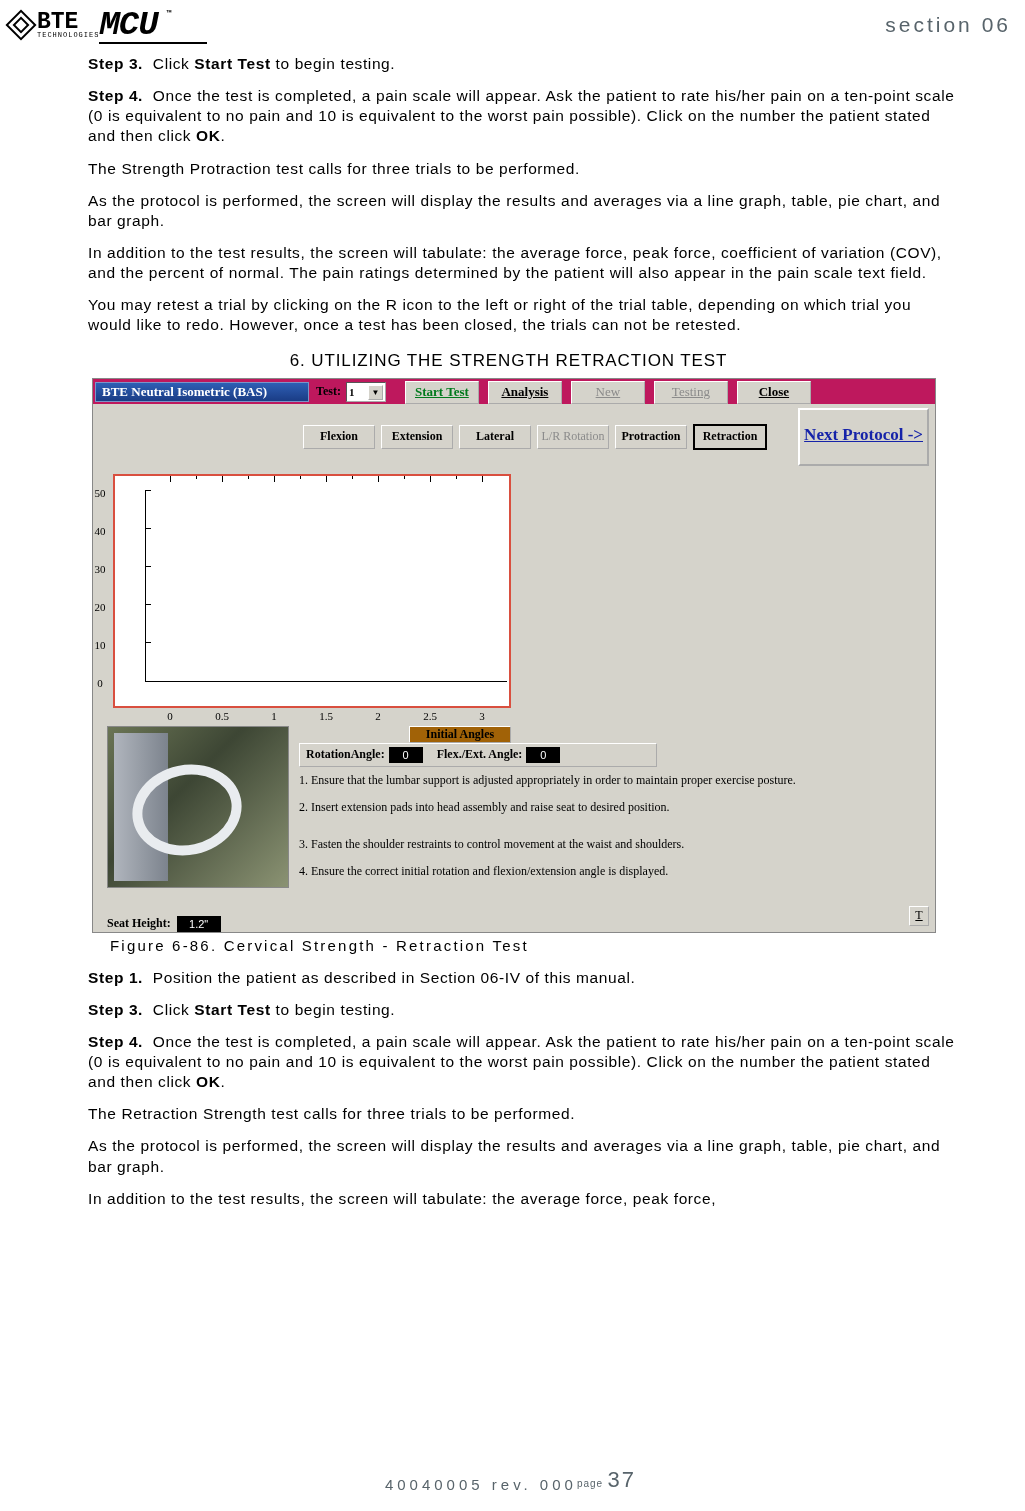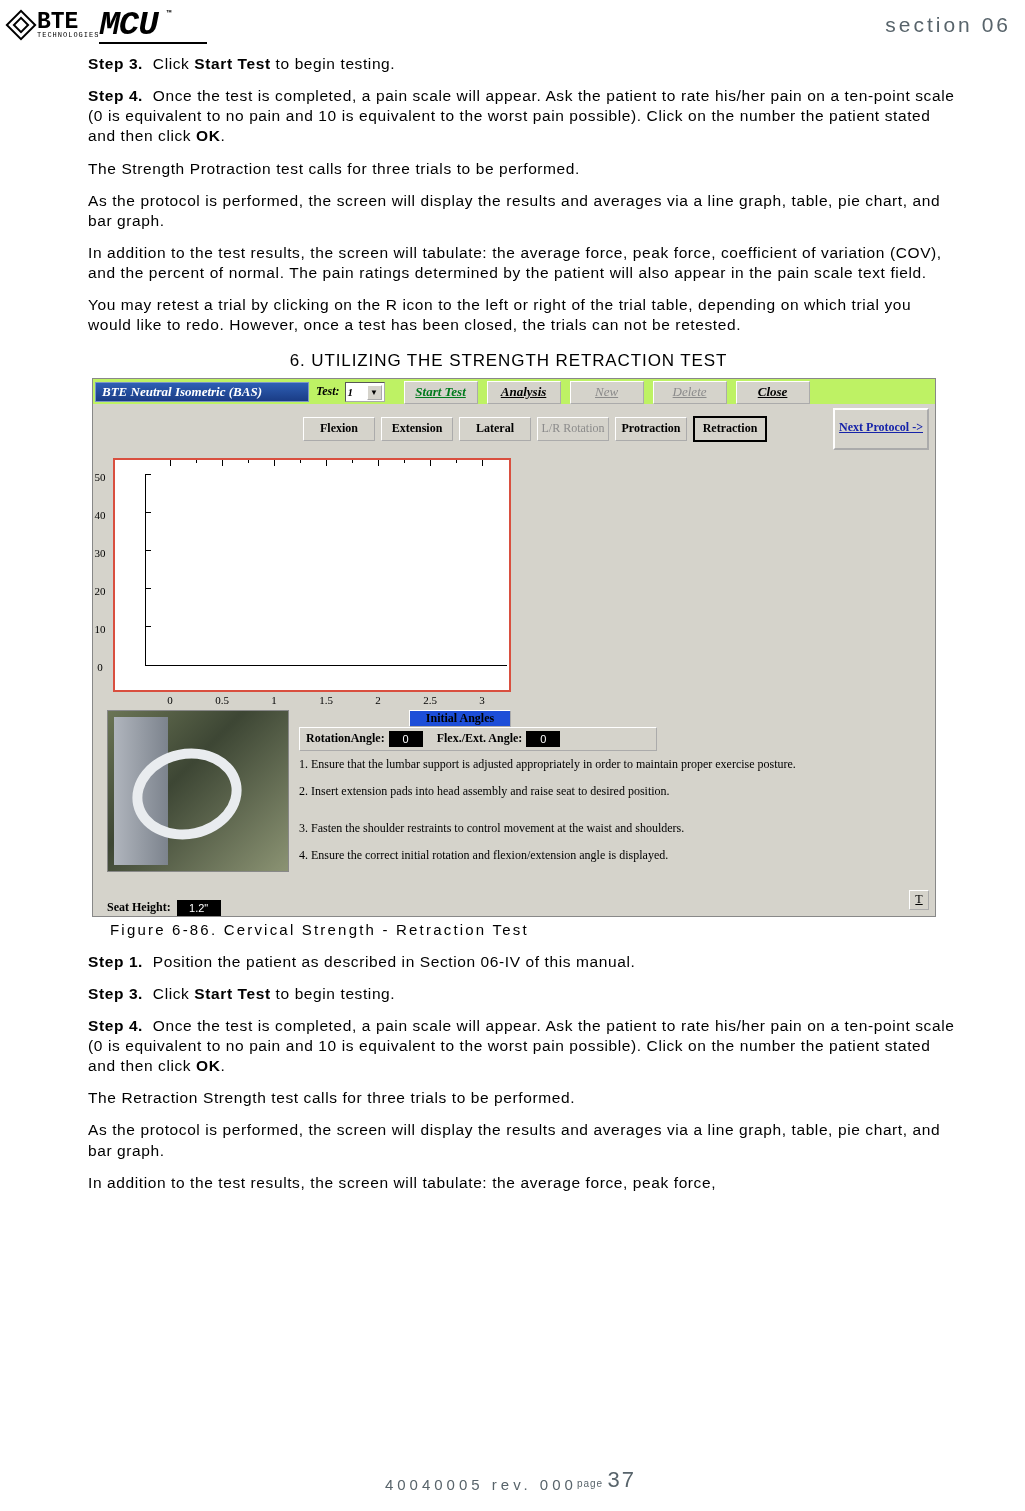--- a/index.html
+++ b/index.html
@@ -15,47 +15,47 @@
   .mcu-logo{font-weight:800;font-style:italic;font-size:34px;letter-spacing:-1px;position:relative;padding-right:6px;}
   .mcu-logo .tm{font-size:8px;font-style:normal;position:absolute;top:3px;right:-7px;}
   .mcu-line{height:2px;background:#000;width:108px;margin-top:-2px;}
   .section-tag{font-size:21px;letter-spacing:3px;color:#58646b;}
   .content{padding:10px 70px 0 88px;font-size:15.5px;letter-spacing:0.6px;line-height:1.3;}
   .content p{margin:0 0 12px 0;}
   .content b{font-weight:800;}
   .sub-head{margin:14px 0 6px -26px;font-size:17px;letter-spacing:0.9px;text-align:center;}
   
   .app{margin:6px 0 0 4px;width:842px;border:1px solid #888;background:#d5d3cb;font-family:"Times New Roman",serif;font-size:13px;letter-spacing:0;position:relative;}
-  .titlebar{display:flex;align-items:center;background:#bef264;padding:2px 2px 0 2px;gap:3px;font-style:italic;}
+  .titlebar{display:flex;align-items:center;background:#be185d;padding:2px 2px 0 2px;gap:3px;}
   .title-text{flex:0 0 200px;height:18px;line-height:18px;background:linear-gradient(#2e5fb5,#1a3c85);color:#fff;font-weight:700;font-family:"Times New Roman";font-size:13px;padding:0 6px;border:1px solid #7b95c8;}
   .tb-label{font-weight:700;font-size:12px;margin:0 2px 0 4px;}
   .tb-select{width:34px;height:18px;border:1px inset #aaa;background:#fff;text-align:left;font-size:11px;padding:0 2px;display:flex;align-items:center;justify-content:space-between;font-weight:700;}
   .tb-select .arrow{background:#d5d3cb;border:1px outset #fff;width:13px;height:13px;font-size:8px;text-align:center;line-height:13px;}
   .tb-btn{height:21px;border:1px outset #fff;background:#d5d3cb;min-width:72px;text-align:center;line-height:19px;font-size:13px;text-decoration:underline;font-family:"Times New Roman";margin:0 3px;}
   .tb-btn.bold{font-weight:700;}
   .tb-btn.green{color:#007a1c;}
   .tb-btn.grey{color:#8b8b8b;}
   .tb-row2{display:flex;gap:6px;padding:4px 0 0 210px;align-items:center;}
   .tab-btn{height:22px;min-width:70px;border:1px outset #fff;background:#d5d3cb;text-align:center;line-height:20px;font-weight:700;font-family:"Times New Roman";font-size:12px;}
   .tab-btn.disabled{color:#8b8b8b;font-weight:400;}
   .tab-btn.selected{border:2px solid #000;}
-  .next-protocol{margin-left:auto;margin-right:6px;height:22px;border:2px outset #fff;background:#d5d3cb;font-weight:700;color:#1623a9;font-size:12px;text-decoration:underline;padding:8px 4px;line-height:18px;}
+  .next-protocol{margin-left:auto;margin-right:6px;height:22px;border:2px outset #fff;background:#d5d3cb;font-weight:700;color:#1623a9;font-size:17px;text-decoration:underline;padding:16px 4px;line-height:18px;}
   .chart-wrap{border:2px solid #d94f3f;margin:8px 0 4px 20px;width:394px;height:230px;background:#fff;position:relative;}
   .hline{position:absolute;left:0;right:0;height:0;}
   .vline{position:absolute;top:0;bottom:0;width:0;}
   .ytick{position:absolute;left:-26px;font-size:11px;text-align:center;width:22px;}
   .xtick{position:absolute;bottom:-18px;font-size:11px;text-align:center;width:24px;margin-left:-12px;}
   .axis-line-y{position:absolute;left:30px;top:14px;bottom:24px;border-left:1px solid #000;}
   .axis-line-x{position:absolute;left:30px;right:2px;bottom:24px;border-bottom:1px solid #000;}
   .small-photo{width:180px;height:160px;margin:0 0 0 14px;float:left;background:linear-gradient(135deg,#6b7555 0%,#3d4634 40%,#8b9373 100%);border:1px solid #888;position:relative;overflow:hidden;}
   .small-photo .headband{position:absolute;left:24px;top:38px;width:90px;height:70px;border:10px solid #e9ecef;border-radius:50%;transform:rotate(-12deg);}
   .small-photo .frame{position:absolute;left:6px;top:6px;width:54px;height:148px;background:linear-gradient(90deg,#b0b5bd,#7c838d);}
   .below-chart{clear:none;margin-left:200px;}
   .init-wrap{width:344px;margin:0 0 6px 6px;}
-  .init-title{margin:18px 0 0 116px;text-align:center;font-weight:700;font-family:"Times New Roman";font-size:12px;border:1px outset #fff;background:#1d4ed8;width:100px;height:15px;line-height:15px;}
+  .init-title{margin:18px 0 0 116px;text-align:center;font-weight:700;font-family:"Times New Roman";font-size:12px;border:1px outset #fff;background:#a16207;width:100px;height:15px;line-height:15px;}
   .init-row{display:flex;align-items:center;border:1px outset #fff;background:#d5d3cb;height:22px;padding:0 6px;gap:4px;font-family:"Times New Roman";font-size:12px;font-weight:700;}
   .init-row input{width:30px;background:#000;color:#fff;text-align:center;border:none;height:14px;font-size:11px;}
   .instr{font-family:"Times New Roman";font-size:12px;margin:4px 0 0 6px;}
   .clearfix::after{content:"";display:table;clear:both;}
   .seat-row{display:flex;align-items:center;gap:6px;margin:36px 0 0 14px;font-family:"Times New Roman";font-weight:700;font-size:12px;}
   .seat-row input{width:40px;background:#000;color:#fff;text-align:center;border:none;height:14px;font-size:11px;}
   .t-icon{position:absolute;bottom:6px;right:6px;width:18px;height:18px;border:1px outset #fff;background:#d5d3cb;text-align:center;font-family:"Times New Roman";font-size:12px;line-height:16px;text-decoration:underline;}
   .fig-caption{margin:3px 0 0 22px;font-size:15px;letter-spacing:2.2px;color:#000;}
   .second-block{margin-top:12px;}
   .footer{position:absolute;bottom:18px;left:12px;right:16px;display:flex;justify-content:center;align-items:flex-end;color:#58646b;}
@@ -111,21 +111,21 @@
       <div class="title-text">BTE Neutral Isometric (BAS)</div>
       <span class="tb-label">Test:</span>
       <div class="tb-select">
         <span>1</span>
         <span class="arrow">▼</span>
       </div>
       <div class="spacer"></div>
       <div class="tb-btn bold green">Start Test</div>
       <div class="tb-btn bold">Analysis</div>
       <div class="tb-btn grey">New</div>
-      <div class="tb-btn grey">Delete</div>
+      <div class="tb-btn grey">Testing</div>
       <div class="tb-btn bold">Close</div>
     </div>
 
     <div class="tb-row2">
       <div class="tab-btn">Flexion</div>
       <div class="tab-btn">Extension</div>
       <div class="tab-btn">Lateral</div>
       <div class="tab-btn disabled">L/R Rotation</div>
       <div class="tab-btn">Protraction</div>
       <div class="tab-btn selected">Retraction</div>

